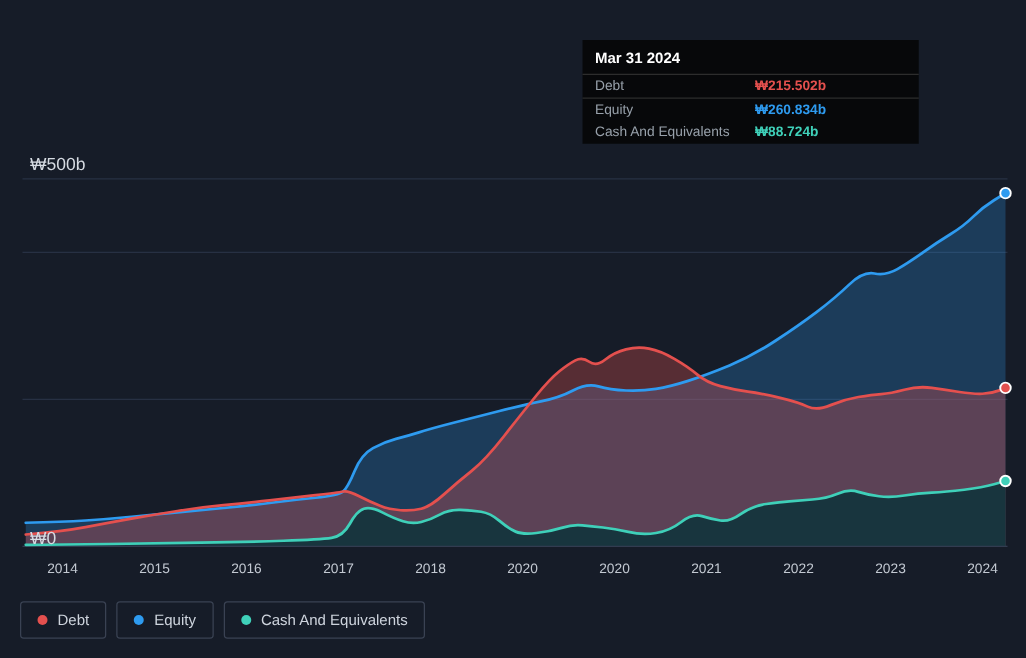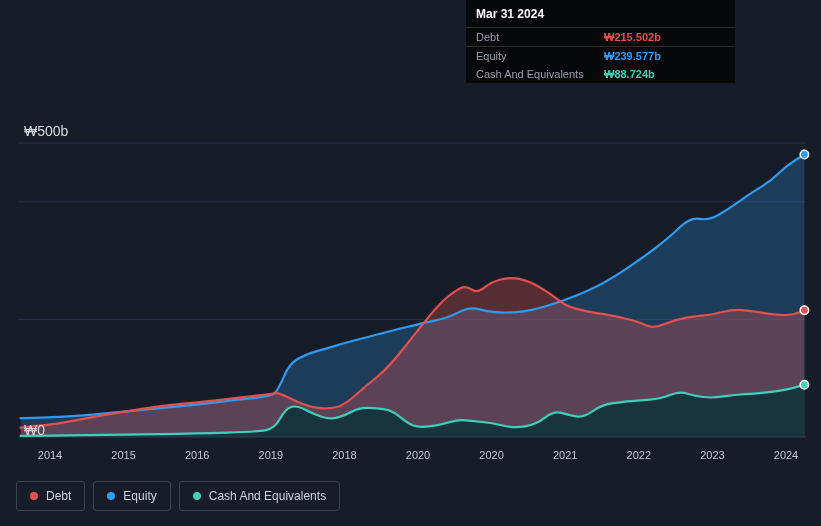--- a/index.html
+++ b/index.html
@@ -5,21 +5,21 @@
   html,body{margin:0;padding:0;background:#161c28;}
   #root{
     position:relative;width:821px;height:526px;background:#161c28;overflow:hidden;
     font-family:"Liberation Sans","DejaVu Sans",sans-serif;
   }
   #chart-svg{position:absolute;left:0;top:0;}
   .y-label{position:absolute;font-size:14px;color:#d6dbe2;}
   .x-axis-labels{position:absolute;left:0;top:449px;width:751px;height:14px;}
   .x-axis-labels span{position:absolute;transform:translateX(-50%);font-size:11px;color:#c3c9d2;}
   .tooltip{
-    position:absolute;left:466px;top:0;width:269px;background:#07080a;z-index:5;
+    position:absolute;left:466px;top:32px;width:269px;background:#07080a;z-index:5;
     box-sizing:border-box;
   }
   .tt-header{padding:7px 10px 6px 10px;font-size:12px;font-weight:bold;color:#ffffff;}
   .tt-row{display:flex;align-items:center;padding:3px 10px;font-size:11px;}
   .tt-label{width:128px;flex:none;color:#98a1ab;}
   .tt-value{font-weight:bold;}
   .bb{border-bottom:1px solid #2d2d2d;}
   .tt-ratio{padding-left:138px;}
   .tt-ratio-value{color:#ffffff;font-weight:bold;margin-right:5px;}
   .tt-ratio-label{color:#98a1ab;}
@@ -52,39 +52,39 @@
       <circle cx="804.4" cy="384.8" r="4.2" fill="#3fd0b9" stroke="#ffffff" stroke-width="1.5"></circle>
     </svg>
 
   <span class="y-label" style="left:24px;top:123px;">₩500b</span>
   <span class="y-label" style="left:24px;top:422px;">₩0</span>
 
   <div class="x-axis-labels" id="x-axis-labels">
       <span style="left: 50px;">2014</span>
       <span style="left: 123.6px;">2015</span>
       <span style="left: 197.2px;">2016</span>
-      <span style="left: 270.8px;">2019</span>
+      <span style="left: 270.8px;">2017</span>
       <span style="left: 344.4px;">2018</span>
       <span style="left: 418px;">2020</span>
       <span style="left: 491.6px;">2020</span>
       <span style="left: 565.2px;">2021</span>
       <span style="left: 638.8px;">2022</span>
       <span style="left: 712.4px;">2023</span>
       <span style="left: 786px;">2024</span>
     </div>
 
   <div class="tooltip">
     <div class="tt-header bb">Mar 31 2024</div>
     <div class="tt-row bb">
       <span class="tt-label">Debt</span>
       <span class="tt-value" style="color: rgb(228, 80, 78);">₩215.502b</span>
     </div>
     <div class="tt-row">
       <span class="tt-label">Equity</span>
-      <span class="tt-value" style="color: rgb(46, 155, 240);">₩239.577b</span>
+      <span class="tt-value" style="color: rgb(46, 155, 240);">₩260.834b</span>
     </div>
     <div class="tt-row">
       <span class="tt-label">Cash And Equivalents</span>
       <span class="tt-value" style="color: rgb(63, 208, 185);">₩88.724b</span>
     </div>
   </div>
 
   <div class="legend">
     <div class="legend-item">
       <span class="dot" style="background: rgb(228, 80, 78);"></span>

